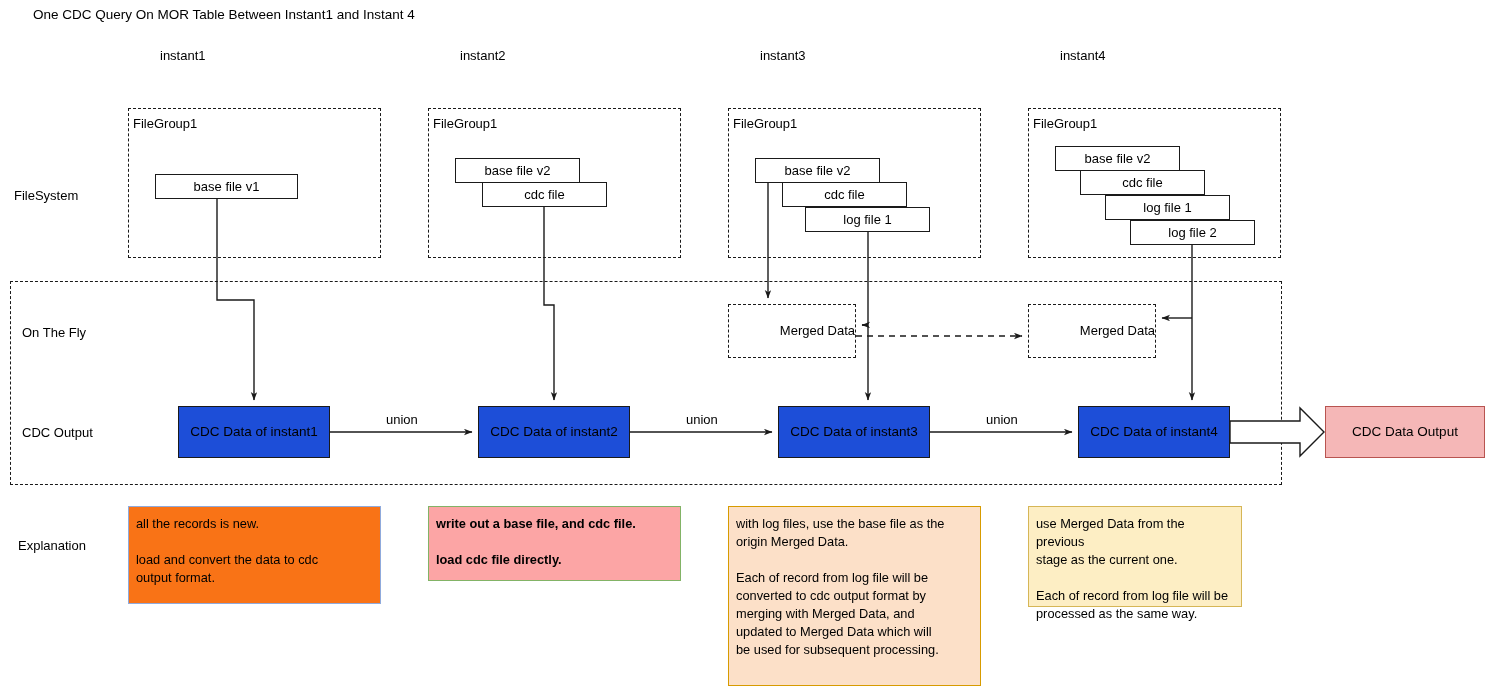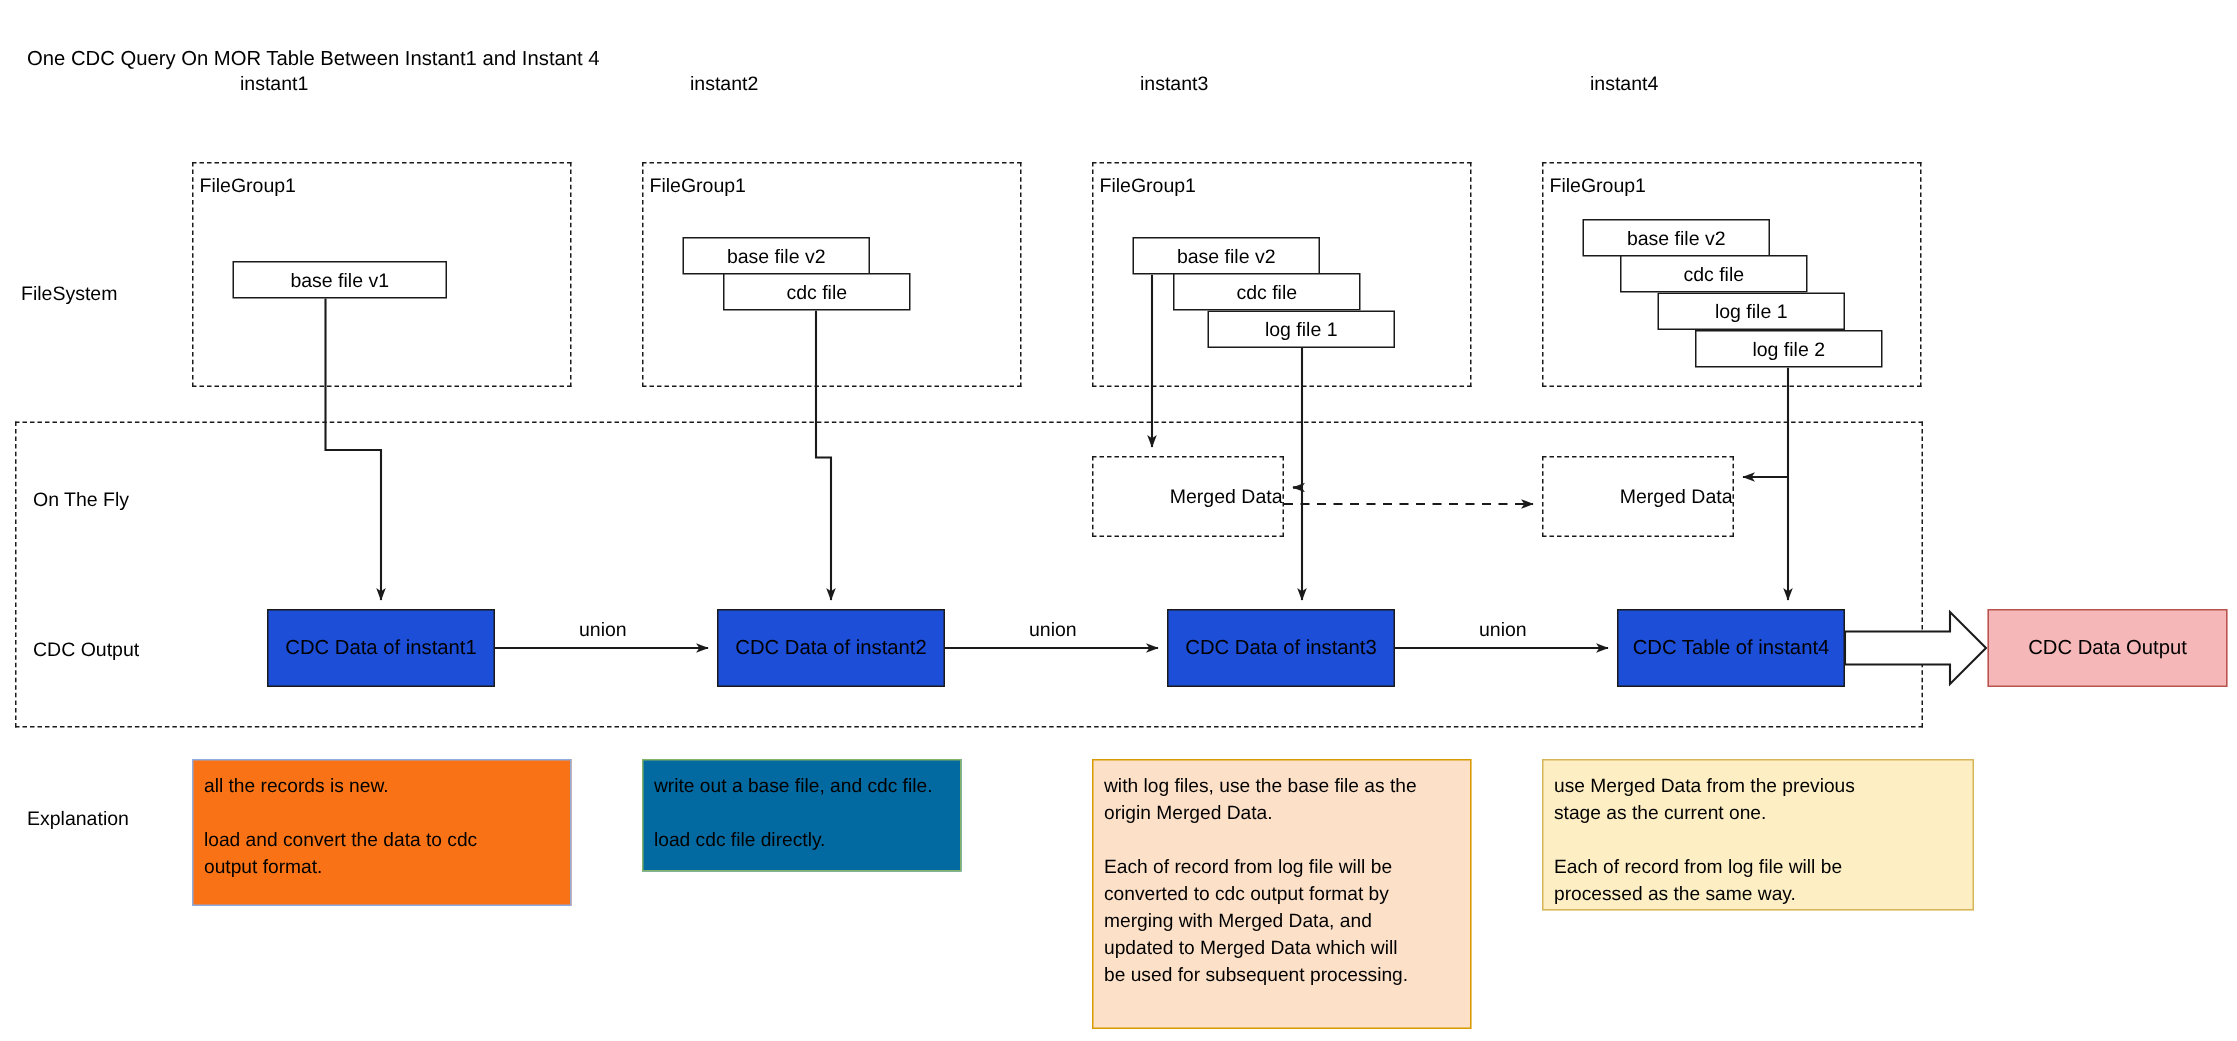--- a/index.html
+++ b/index.html
@@ -12,24 +12,23 @@
     height: 694px;
     position: relative;
     font-family: "Liberation Sans", sans-serif;
     color: #000000;
     overflow: hidden;
   }
   .abs { position: absolute; box-sizing: border-box; }
 
   
   #diagram-title {
-    left: 18px; top: 7px;
+    left: 33px; top: 7px;
     font-size: 13.5px;
     white-space: nowrap;
-    margin-top: 24px;
   }
   .col-label {
     top: 48px;
     font-size: 13px;
     white-space: nowrap;
     margin-left: 20px;
   }
   .row-label {
     font-size: 13px;
     white-space: nowrap;
@@ -102,23 +101,23 @@
 
   
   .explbox {
     font-size: 12.8px;
     line-height: 18px;
     padding: 8px 7px 8px 7px;
     white-space: pre-wrap;
     top: 506px;
   }
   #expl-1 { left: 128px; width: 253px; height: 98px; background:#f97316; border:1.2px solid #8faadc; }
-  #expl-2 { left: 428px; width: 213px; height: 75px;  background:#0369a1; border:1.2px solid #82b366; }
+  #expl-2 { left: 428px; width: 253px; height: 75px;  background:#fca5a5; border:1.2px solid #82b366;font-weight:bold; }
   #expl-3 { left: 728px; width: 253px; height: 180px; background:#fce0c8; border:1.2px solid #d79b00; }
-  #expl-4 { left: 1028px; width: 288px; height: 101px; background:#fdeec4; border:1.2px solid #d6b656; }
+  #expl-4 { left: 1028px; width: 214px; height: 101px; background:#fdeec4; border:1.2px solid #d6b656; }
 
   
   #connectors {
     left: 0; top: 0;
     width: 1491px; height: 694px;
     pointer-events: none;
     z-index: 3;
   }
 </style>
 </head>
@@ -163,21 +162,21 @@
 <div class="abs filebox" style="left:1130px; top:220px; width:125px">log file 2</div>
 
 <div class="abs" id="flow-container"></div>
 
 <div class="abs mergedbox" style="left:728px">Merged Data</div>
 <div class="abs mergedbox" style="left:1028px">Merged Data</div>
 
 <div class="abs cdcbox" style="left:178px">CDC Data of instant1</div>
 <div class="abs cdcbox" style="left:478px">CDC Data of instant2</div>
 <div class="abs cdcbox" style="left:778px">CDC Data of instant3</div>
-<div class="abs cdcbox" style="left:1078px">CDC Table of instant4</div>
+<div class="abs cdcbox" style="left:1078px">CDC Data of instant4</div>
 
 <div class="abs" style="left:386px; top:412px; font-size:13px; z-index:7">union</div>
 <div class="abs" style="left:686px; top:412px; font-size:13px; z-index:7">union</div>
 <div class="abs" style="left:986px; top:412px; font-size:13px; z-index:7">union</div>
 
 <div class="abs" id="cdc-data-output">CDC Data Output</div>
 
 <div class="abs explbox" id="expl-1">all the records is new.
 
 load and convert the data to cdc

